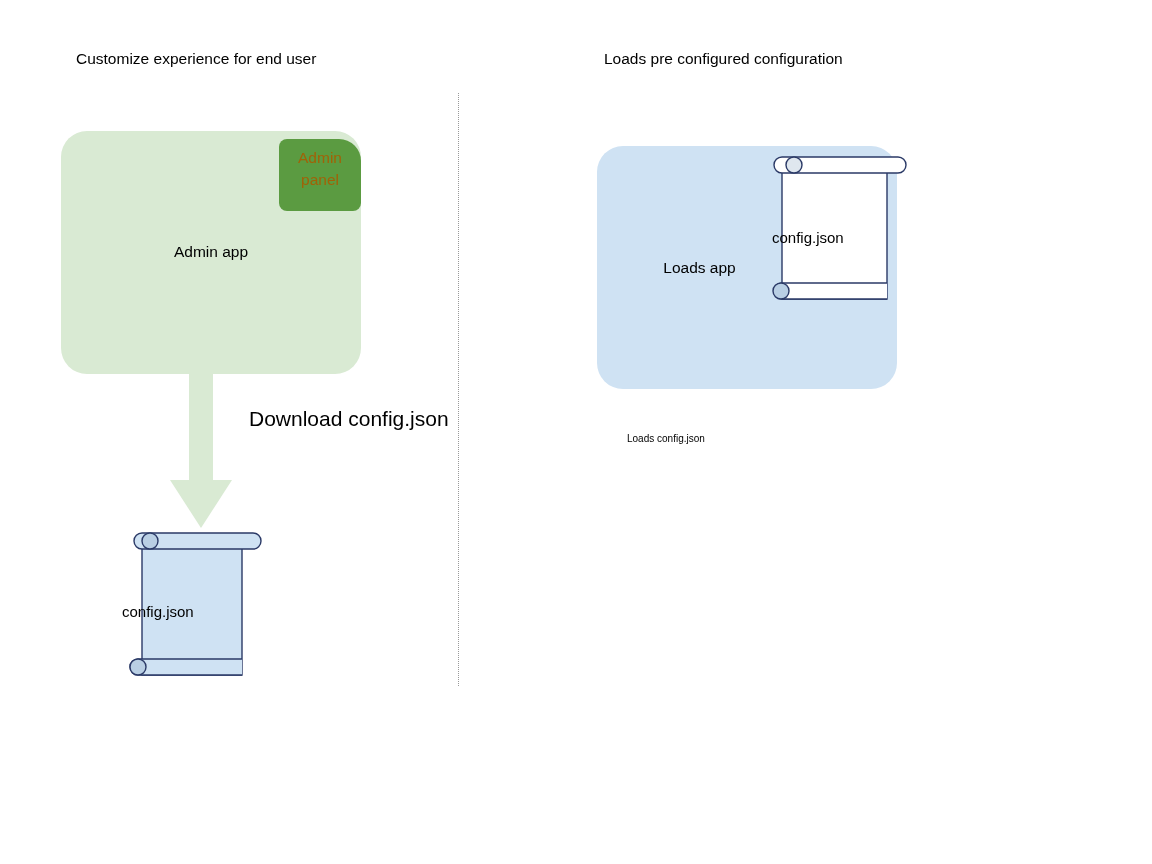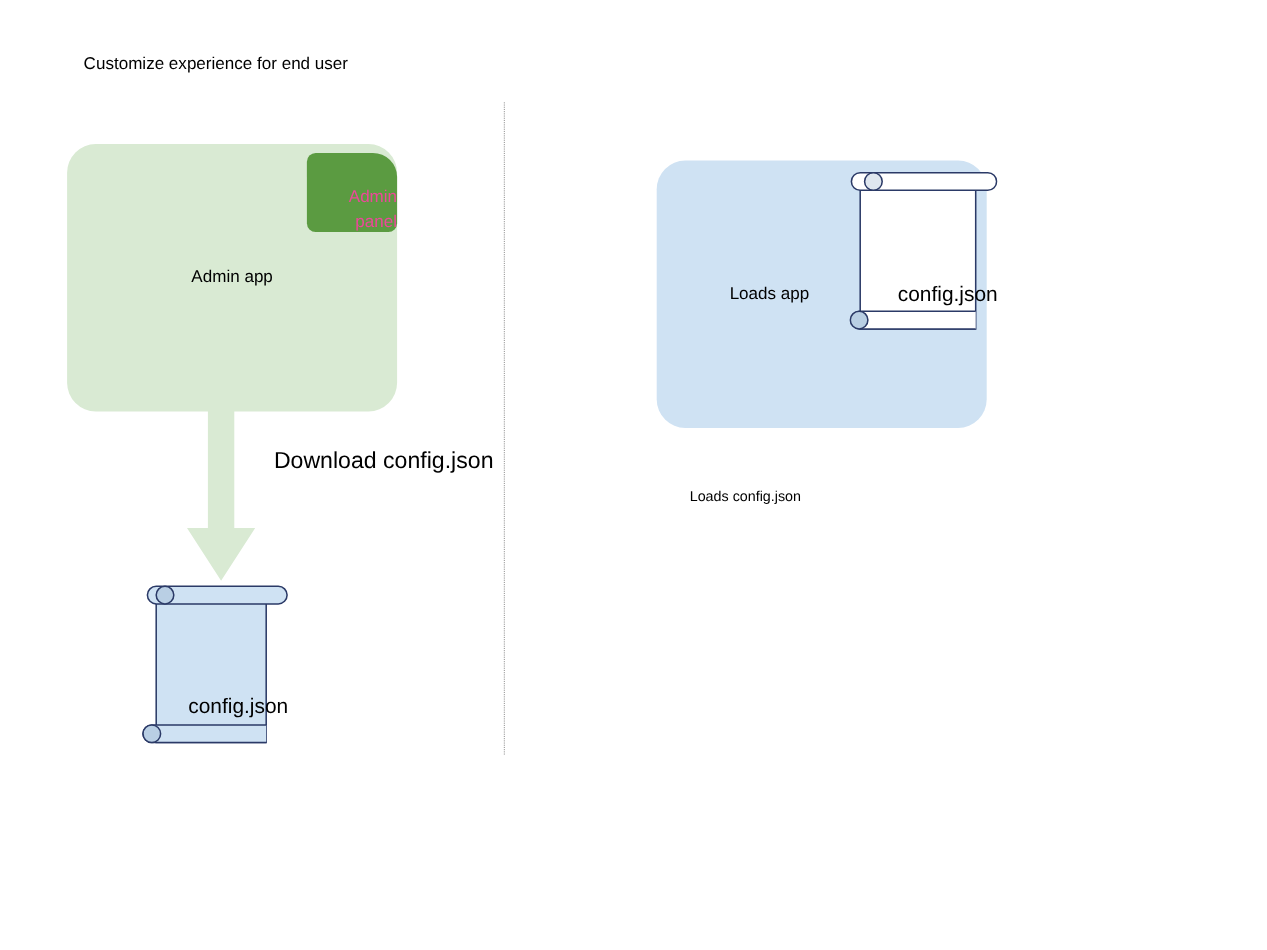--- a/index.html
+++ b/index.html
@@ -55,26 +55,26 @@
     left: 279px;
     top: 139px;
     width: 82px;
     height: 72px;
     background: #5b9b41;
     border-radius: 8px 22px 8px 8px;
   }
   #admin-panel-label {
     position: absolute;
     left: 279px;
-    top: 169px;
+    top: 147px;
     width: 82px;
-    text-align: right;
+    text-align: center;
     font-size: 15.5px;
     line-height: 22px;
-    color: #ec4899;
+    color: #a16207;
   }
 
   
   #download-arrow {
     position: absolute;
     left: 170px;
     top: 370px;
     width: 62px;
     height: 160px;
   }
@@ -100,35 +100,34 @@
     position: absolute;
     left: 597px;
     top: 259px;
     width: 205px;
     text-align: center;
     font-size: 15.5px;
   }
   #loads-config-label {
     position: absolute;
     left: 627px;
-    top: 443px;
-    font-size: 13px;
+    top: 433px;
+    font-size: 10px;
   }
 
   
   .scroll-doc {
     position: absolute;
   }
   .scroll-doc .doc-label {
     position: absolute;
     width: 100%;
-    text-align: right;
-    font-size: 19px;
+    text-align: left;
+    font-size: 15px;
     color: #000000;
-    margin-top: 29px;
   }
   #scroll-left  { left: 122px; top: 527px; width: 140px; height: 162px; }
   #scroll-left .doc-label { top: 76px; }
   #scroll-right { left: 772px; top: 151px; width: 135px; height: 156px; }
   #scroll-right .doc-label { top: 78px; }
 
   
   #divider {
     position: absolute;
     left: 458px;
@@ -137,20 +136,21 @@
     height: 593px;
     border-left: 1px dotted #999999;
   }
 </style>
 </head>
 <body>
 
 <div id="canvas">
 
   <div class="label heading" id="heading-left">Customize experience for end user</div>
+  <div class="label heading" id="heading-right">Loads pre configured configuration</div>
 
   <div id="divider"></div>
 
   <div id="admin-app-box"></div>
   <div id="admin-app-label">Admin app</div>
 
   <div id="admin-panel-box"></div>
   <div id="admin-panel-label">Admin
 panel</div>
 

